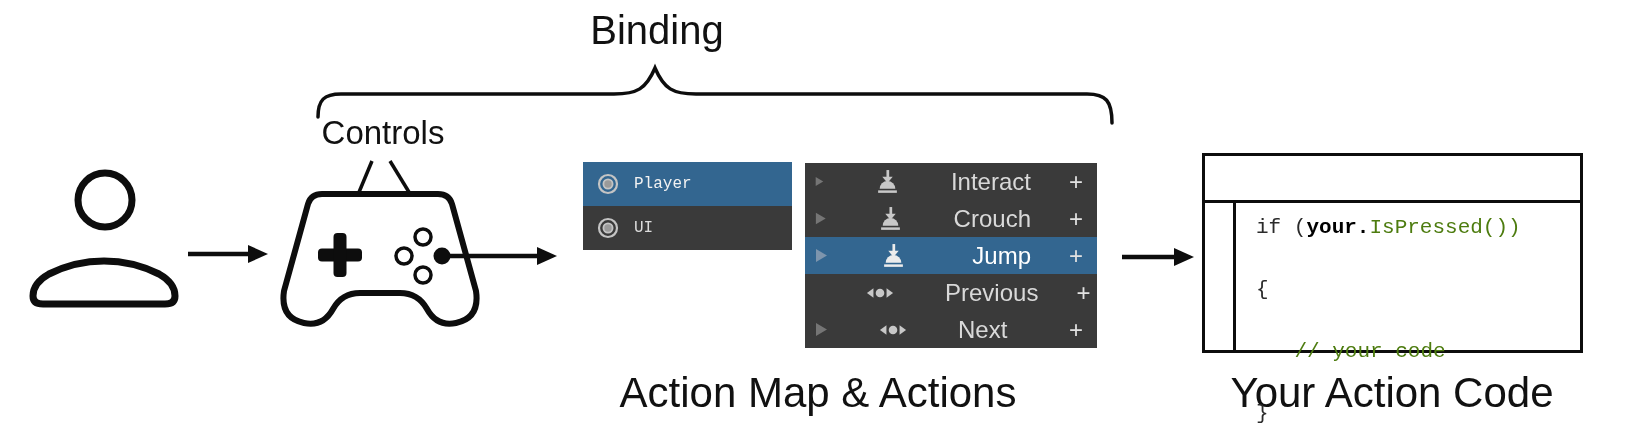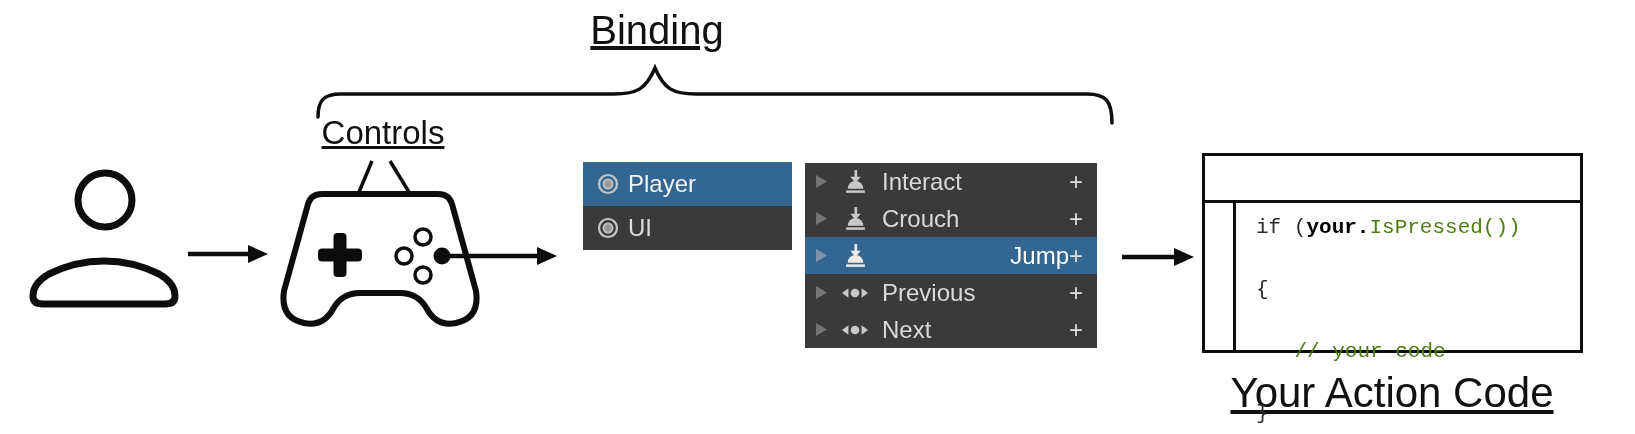--- a/index.html
+++ b/index.html
@@ -2,40 +2,40 @@
 <html><head>
 <meta charset="utf-8">
 <style>
   html,body{margin:0;padding:0;background:#fff;}
   #stage{
     position:relative;width:1635px;height:434px;background:#ffffff;
     font-family:"Liberation Sans",sans-serif;overflow:hidden;
   }
   #shapes{position:absolute;left:0;top:0;width:1635px;height:434px;}
 
-  .lbl{position:absolute;color:#111;white-space:nowrap;transform:translateX(-50%);text-decoration:underline;}
+  .lbl{position:absolute;color:#111;white-space:nowrap;transform:translateX(-50%);}
   .lbl-binding{left:657px;top:8px;font-size:40px;}
   .lbl-controls{left:383px;top:114px;font-size:33px;}
   .lbl-bottom{top:369px;font-size:42px;}
   .lbl-user{left:107px;}
   .lbl-device{left:379px;}
   .lbl-map{left:818px;}
   .lbl-code{left:1392px;}
 
   
   .map-panel{position:absolute;left:583px;top:162px;width:209px;}
   .map-row{height:44px;display:flex;align-items:center;padding-left:14px;box-sizing:border-box;}
-  .map-row .txt{margin-left:9px;font-size:24px;color:#DCDCDC;}
+  .map-row .txt{margin-left:15px;font-size:16px;color:#DCDCDC;font-family:Liberation Mono, monospace;}
   .row-blue{background:#336690;}
   .row-dark{background:#3A3A3A;}
   .row-blue .txt{color:#F2F2F2;}
 
   
   .actions-panel{position:absolute;left:805px;top:163px;width:292px;}
-  .act-row{height:37px;display:flex;align-items:center;padding:0 14px 0 10px;box-sizing:border-box;}
+  .act-row{height:37px;display:flex;align-items:center;padding:0 14px 0 10px;box-sizing:border-box;gap:38px;}
   .act-row .txt{flex:1;margin-left:13px;font-size:24px;color:#D9D9D9;}
   .act-row .plus{font-size:24px;color:#E2E2E2;}
   .act-row.row-blue .txt{color:#FFFFFF;text-align:right;}
   .fold{margin-right:13px;display:flex;}
   .aicon{width:28px;display:flex;justify-content:center;}
 
   
   .code-win{position:absolute;left:1202px;top:153px;width:381px;height:200px;
     border:3px solid #0d0d0d;box-sizing:border-box;background:#fff;}
   .code-title{height:44px;border-bottom:3px solid #0d0d0d;}
@@ -97,20 +97,21 @@
     </g>
 
     <g>
       <line x1="1122" y1="257" x2="1175" y2="257" stroke="#0d0d0d" stroke-width="4.5"></line>
       <polygon points="1194,257 1174,248 1174,266" fill="#0d0d0d"></polygon>
     </g>
   </svg>
 
   <div class="lbl lbl-binding">Binding</div>
   <div class="lbl lbl-controls">Controls</div>
+  <div class="lbl lbl-bottom lbl-map">Action Map &amp; Actions</div>
   <div class="lbl lbl-bottom lbl-code">Your Action Code</div>
 
   <div class="map-panel">
     <div class="map-row row-blue">
       <svg width="22" height="22" viewBox="0 0 22 22">
         <circle cx="11" cy="11" r="9" fill="none" stroke="#C4C4C4" stroke-width="2.2"></circle>
         <circle cx="11" cy="11" r="4.6" fill="#9A9A9A" stroke="#C4C4C4" stroke-width="1.8"></circle>
       </svg>
       <span class="txt">Player</span>
     </div>

